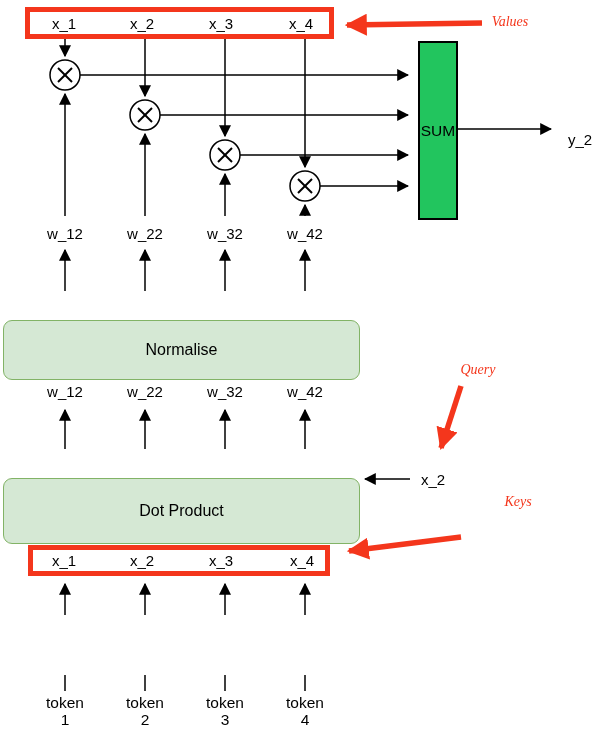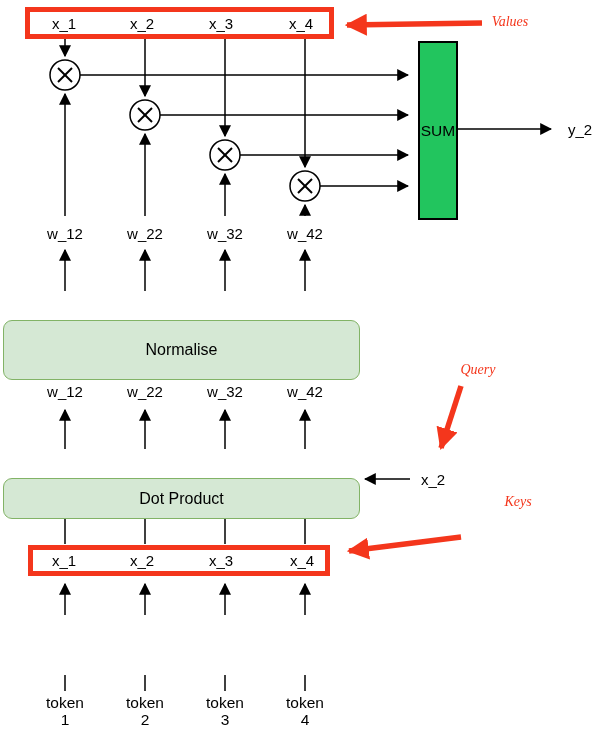--- a/index.html
+++ b/index.html
@@ -153,37 +153,37 @@
 
   <div class="redbox" style="left:25px; top:7px; width:309px; height:32px;"></div>
   <div class="lbl" style="left:64px;  top:23px;">x_1</div>
   <div class="lbl" style="left:142px; top:23px;">x_2</div>
   <div class="lbl" style="left:221px; top:23px;">x_3</div>
   <div class="lbl" style="left:301px; top:23px;">x_4</div>
 
   <div class="sumbox">
     <span>SUM</span>
   </div>
-  <div class="lbl" style="left:580px; top:129px;text-align:right;">y_2</div>
+  <div class="lbl" style="left:580px; top:139px;text-align:right;">y_2</div>
 
   <div class="lbl" style="left:65px;  top:233px;">w_12</div>
   <div class="lbl" style="left:145px; top:233px;">w_22</div>
   <div class="lbl" style="left:225px; top:233px;">w_32</div>
   <div class="lbl" style="left:305px; top:233px;">w_42</div>
 
   <div class="gbox" style="top:291px; height:60px;">
     <span>Normalise</span>
   </div>
 
   <div class="lbl" style="left:65px;  top:391px;">w_12</div>
   <div class="lbl" style="left:145px; top:391px;">w_22</div>
   <div class="lbl" style="left:225px; top:391px;">w_32</div>
   <div class="lbl" style="left:305px; top:391px;">w_42</div>
 
-  <div class="gbox" style="top:449px; height:41px;">
+  <div class="gbox" style="top:449px; height:66px;">
     <span>Dot Product</span>
   </div>
   <div class="lbl" style="left:433px; top:479px;">x_2</div>
 
   <div class="redbox" style="left:28px; top:545px; width:302px; height:31px;"></div>
   <div class="lbl" style="left:64px;  top:560px;">x_1</div>
   <div class="lbl" style="left:142px; top:560px;">x_2</div>
   <div class="lbl" style="left:221px; top:560px;">x_3</div>
   <div class="lbl" style="left:302px; top:560px;">x_4</div>
 

